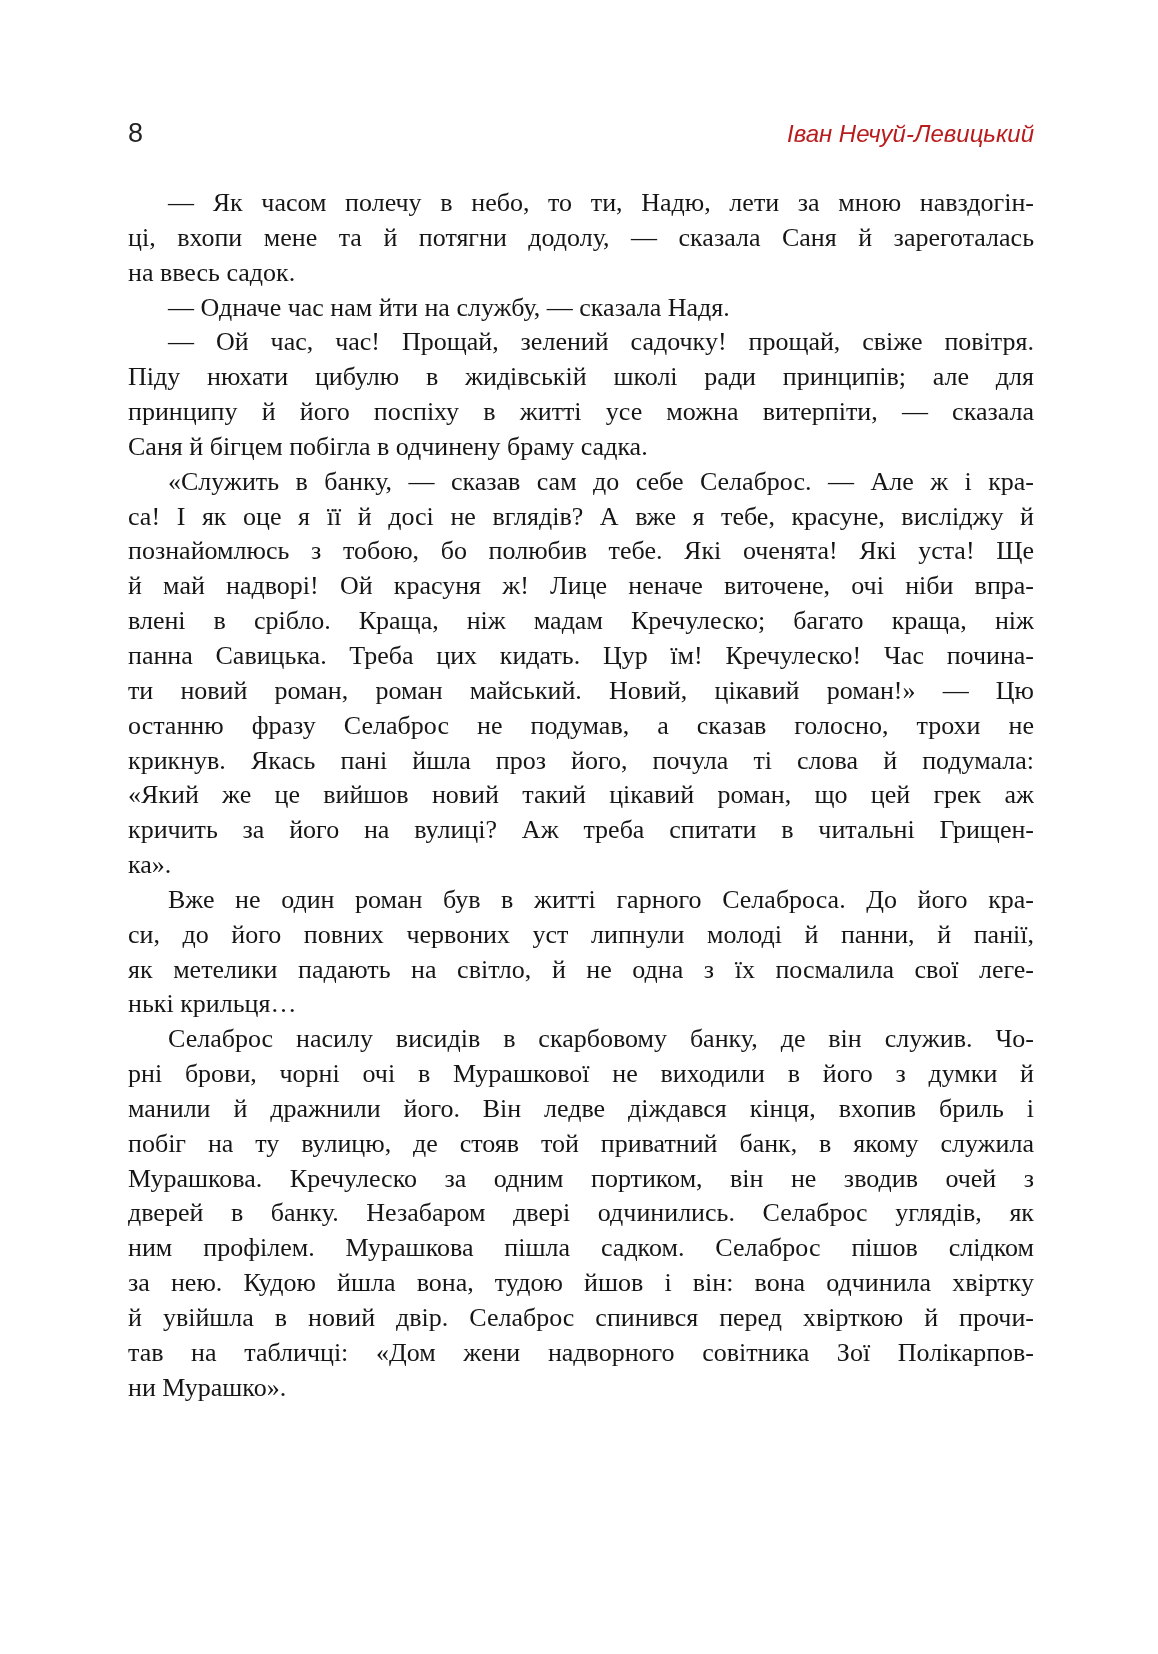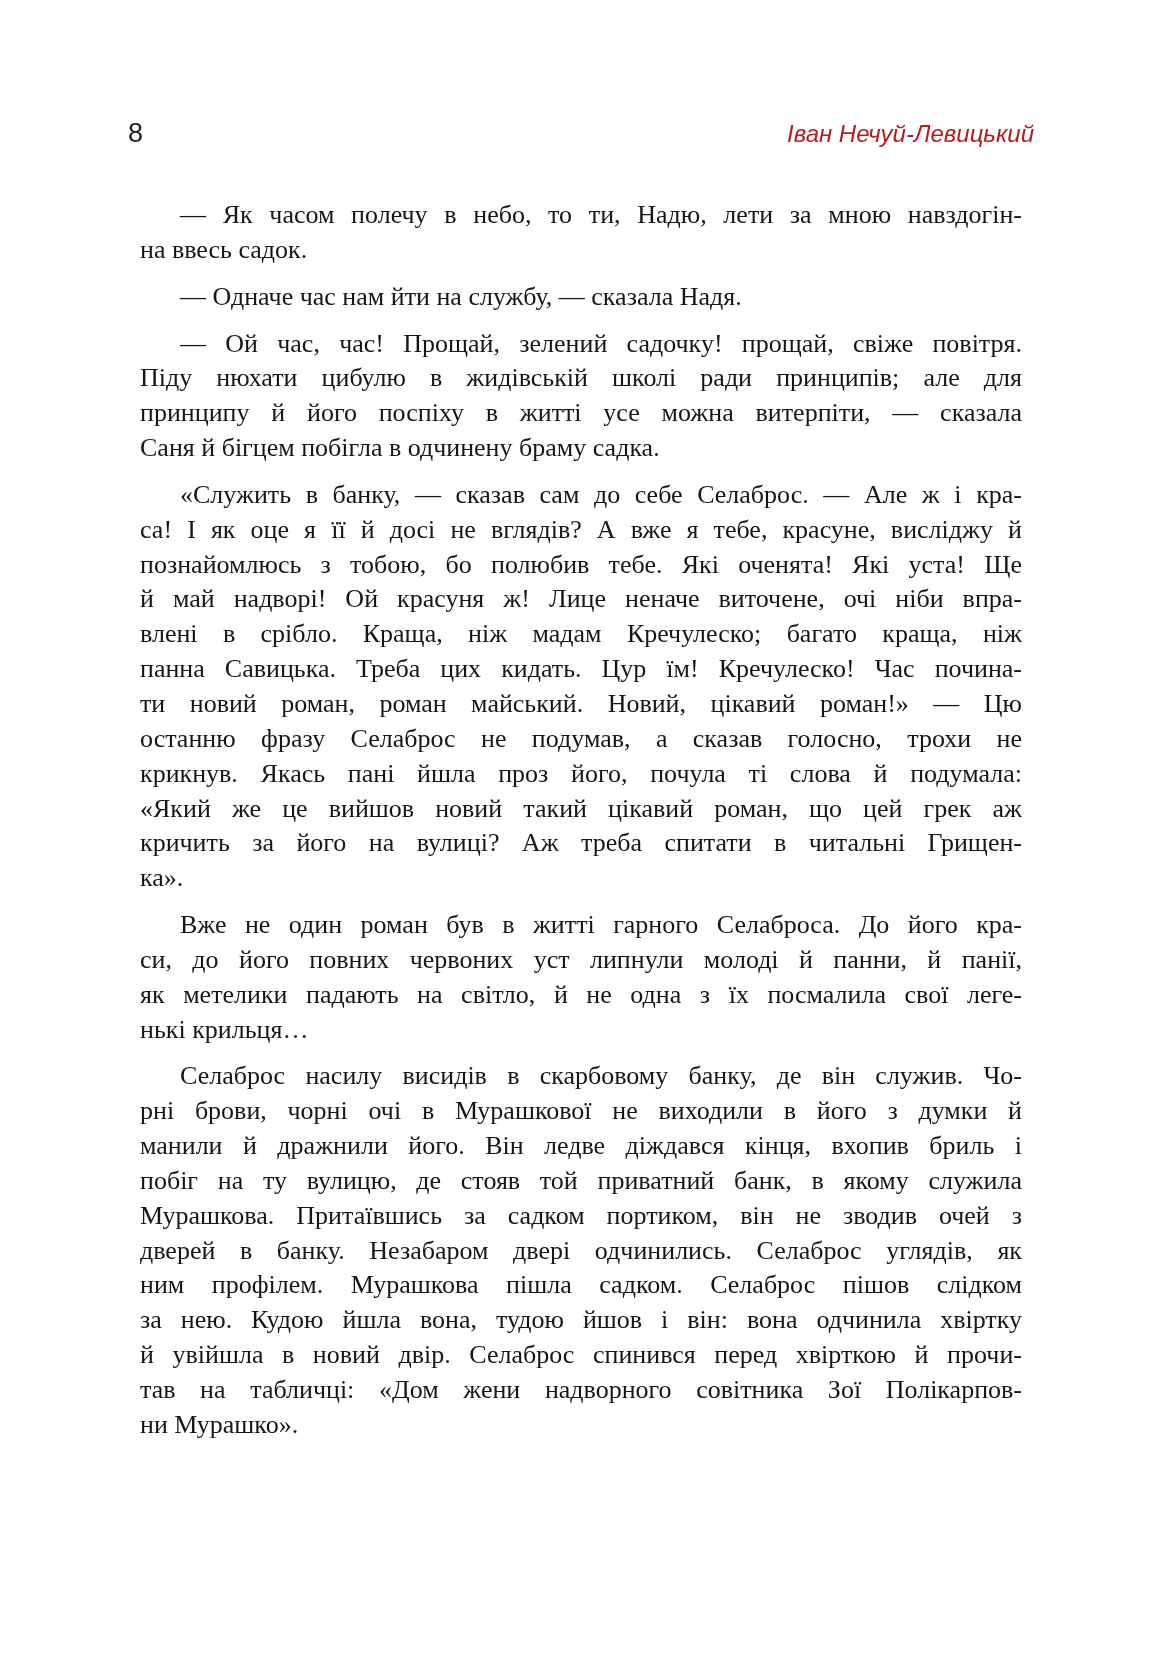--- a/index.html
+++ b/index.html
@@ -47,21 +47,21 @@
   .body-text {
     position: absolute;
     left: 128px;
     top: 186px;
     width: 906px;
     font-size: 26px;
     line-height: 34.85px;
     letter-spacing: 0px;
   }
   .para {
-    margin: 12px;
+    margin: 0;
   }
   .line {
     height: 34.85px;
     overflow: hidden;
     text-align: justify;
     text-align-last: justify;
     white-space: normal;
   }
   .line.first {
     text-indent: 40px;
@@ -74,20 +74,21 @@
 <body>
 
 <div class="sheet">
   <div class="page-header">
     <span class="page-number">8</span>
     <span class="running-header">Іван Нечуй-Левицький</span>
   </div>
   <main class="body-text" id="body-text">
       <div class="para">
         <div class="line first">— Як часом полечу в небо, то ти, Надю, лети за мною навздогін-</div>
+        <div class="line">ці, вхопи мене та й потягни додолу, — сказала Саня й зареготалась</div>
         <div class="line last">на ввесь садок.</div>
       </div>
       <div class="para">
         <div class="line first last">— Одначе час нам йти на службу, — сказала Надя.</div>
       </div>
       <div class="para">
         <div class="line first">— Ой час, час! Прощай, зелений садочку! прощай, свіже повітря.</div>
         <div class="line">Піду нюхати цибулю в жидівській школі ради принципів; але для</div>
         <div class="line">принципу й його поспіху в житті усе можна витерпіти, — сказала</div>
         <div class="line last">Саня й бігцем побігла в одчинену браму садка.</div>
@@ -110,21 +111,21 @@
         <div class="line first">Вже не один роман був в житті гарного Селаброса. До його кра-</div>
         <div class="line">си, до його повних червоних уст липнули молоді й панни, й панії,</div>
         <div class="line">як метелики падають на світло, й не одна з їх посмалила свої леге-</div>
         <div class="line last">нькі крильця…</div>
       </div>
       <div class="para">
         <div class="line first">Селаброс насилу висидів в скарбовому банку, де він служив. Чо-</div>
         <div class="line">рні брови, чорні очі в Мурашкової не виходили в його з думки й</div>
         <div class="line">манили й дражнили його. Він ледве діждався кінця, вхопив бриль і</div>
         <div class="line">побіг на ту вулицю, де стояв той приватний банк, в якому служила</div>
-        <div class="line">Мурашкова. Притаївшись за садком портиком, він не зводив очей з</div>
+        <div class="line">Мурашкова. Кречулеско за одним портиком, він не зводив очей з</div>
         <div class="line">дверей в банку. Незабаром двері одчинились. Селаброс углядів, як</div>
         <div class="line">ним профілем. Мурашкова пішла садком. Селаброс пішов слідком</div>
         <div class="line">за нею. Кудою йшла вона, тудою йшов і він: вона одчинила хвіртку</div>
         <div class="line">й увійшла в новий двір. Селаброс спинився перед хвірткою й прочи-</div>
         <div class="line">тав на табличці: «Дом жени надворного совітника Зої Полікарпов-</div>
         <div class="line last">ни Мурашко».</div>
       </div>
     </main>
 </div>
 

